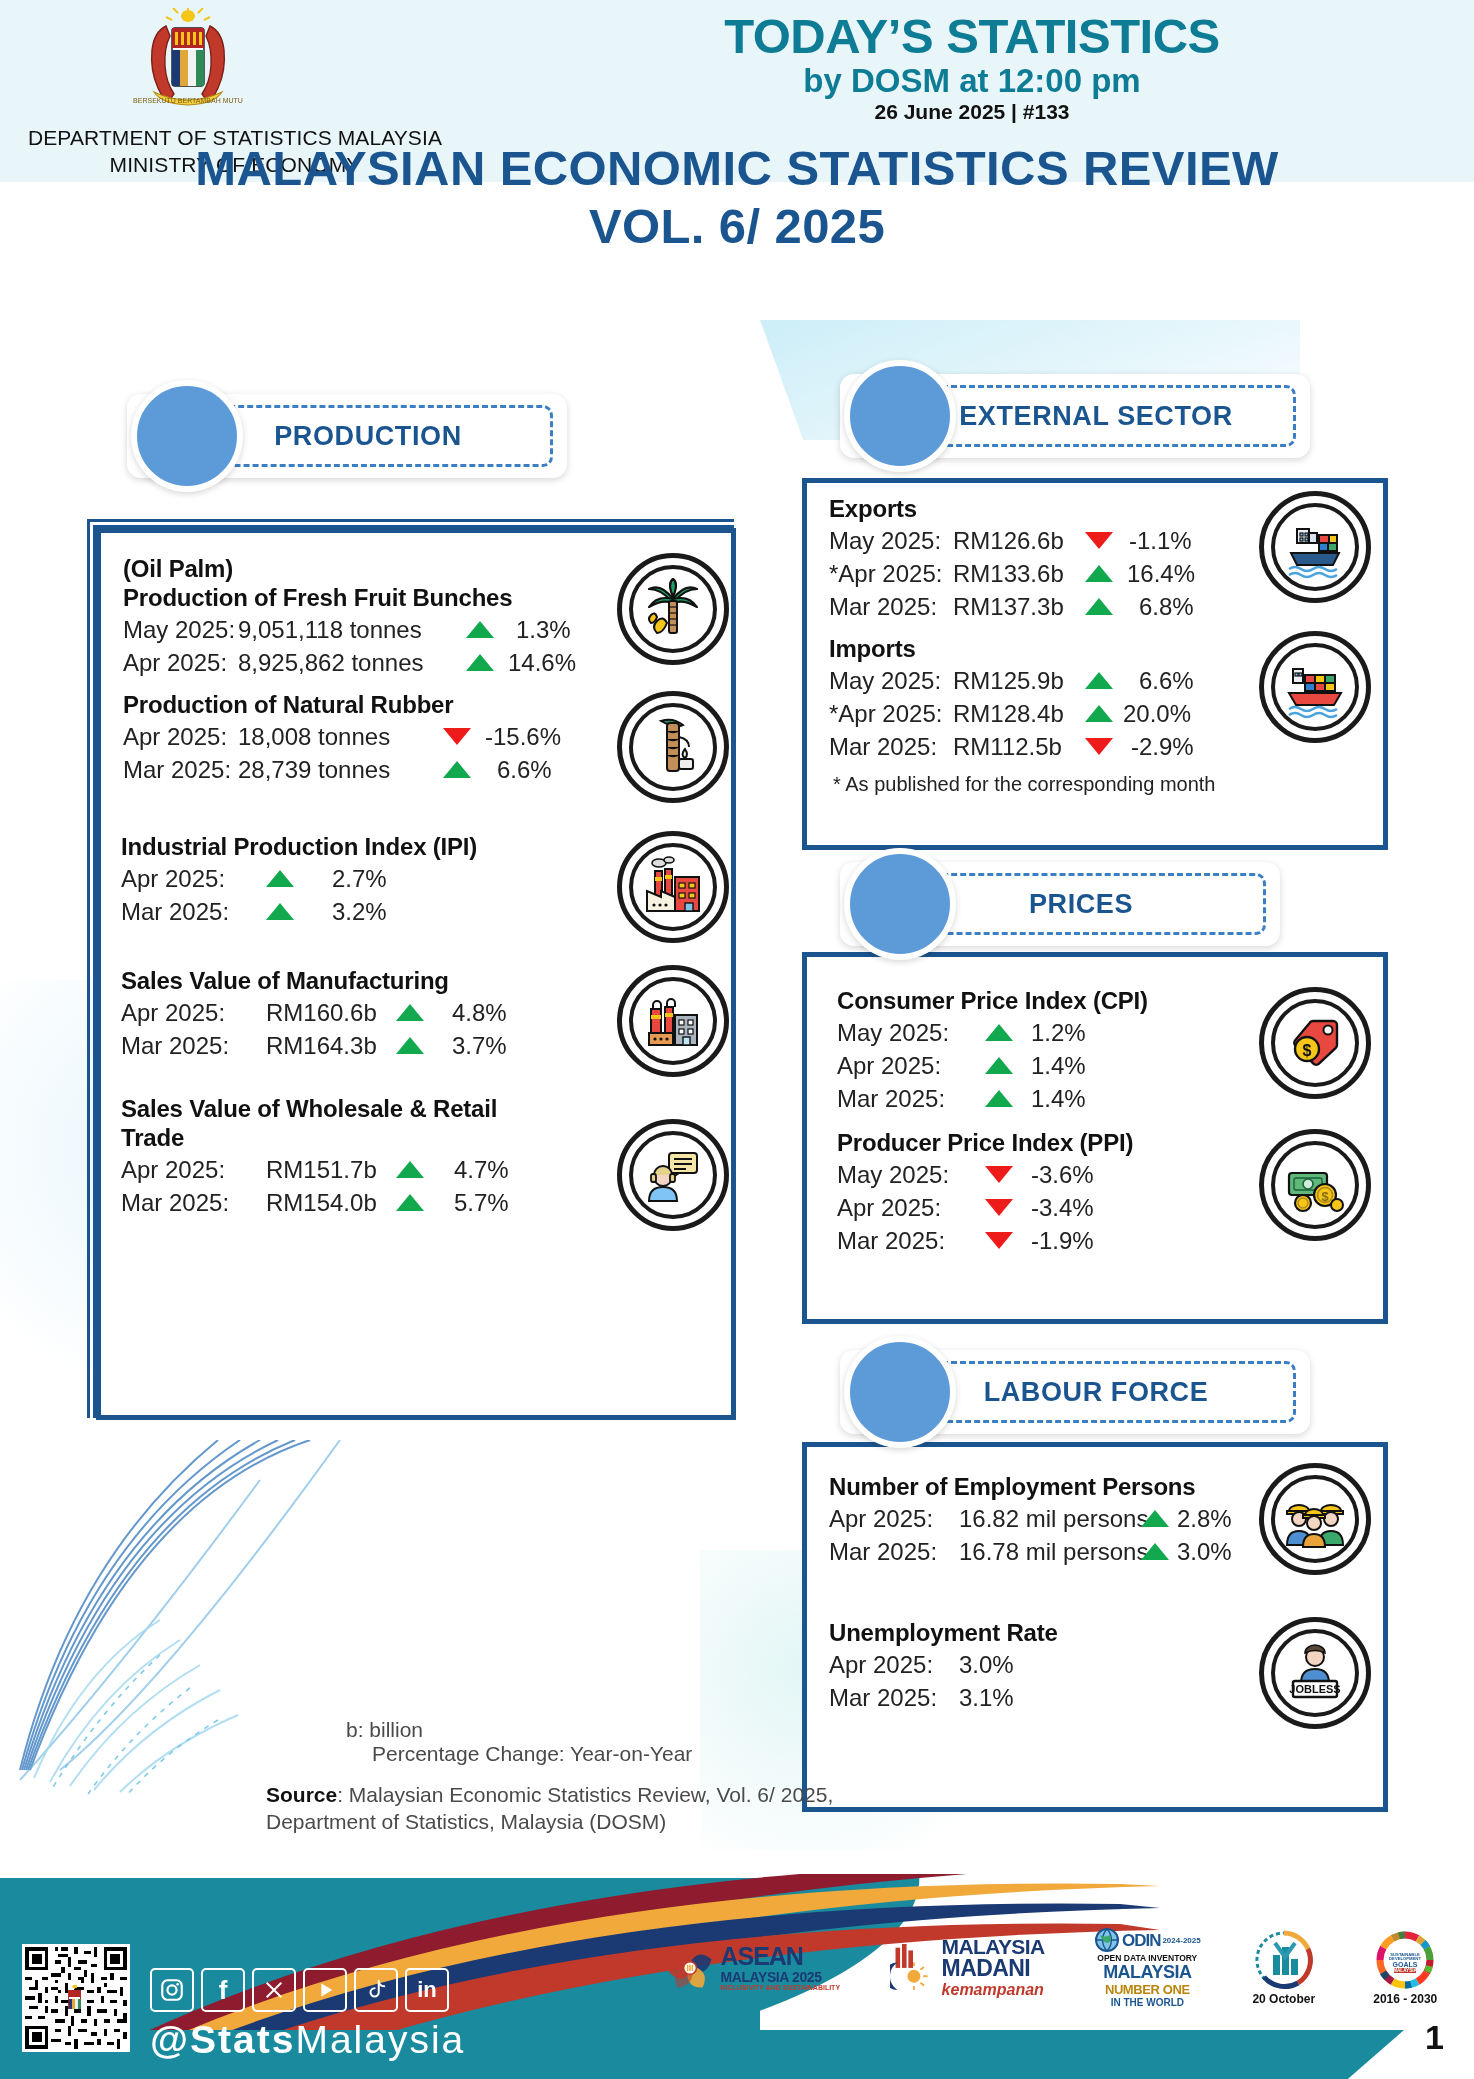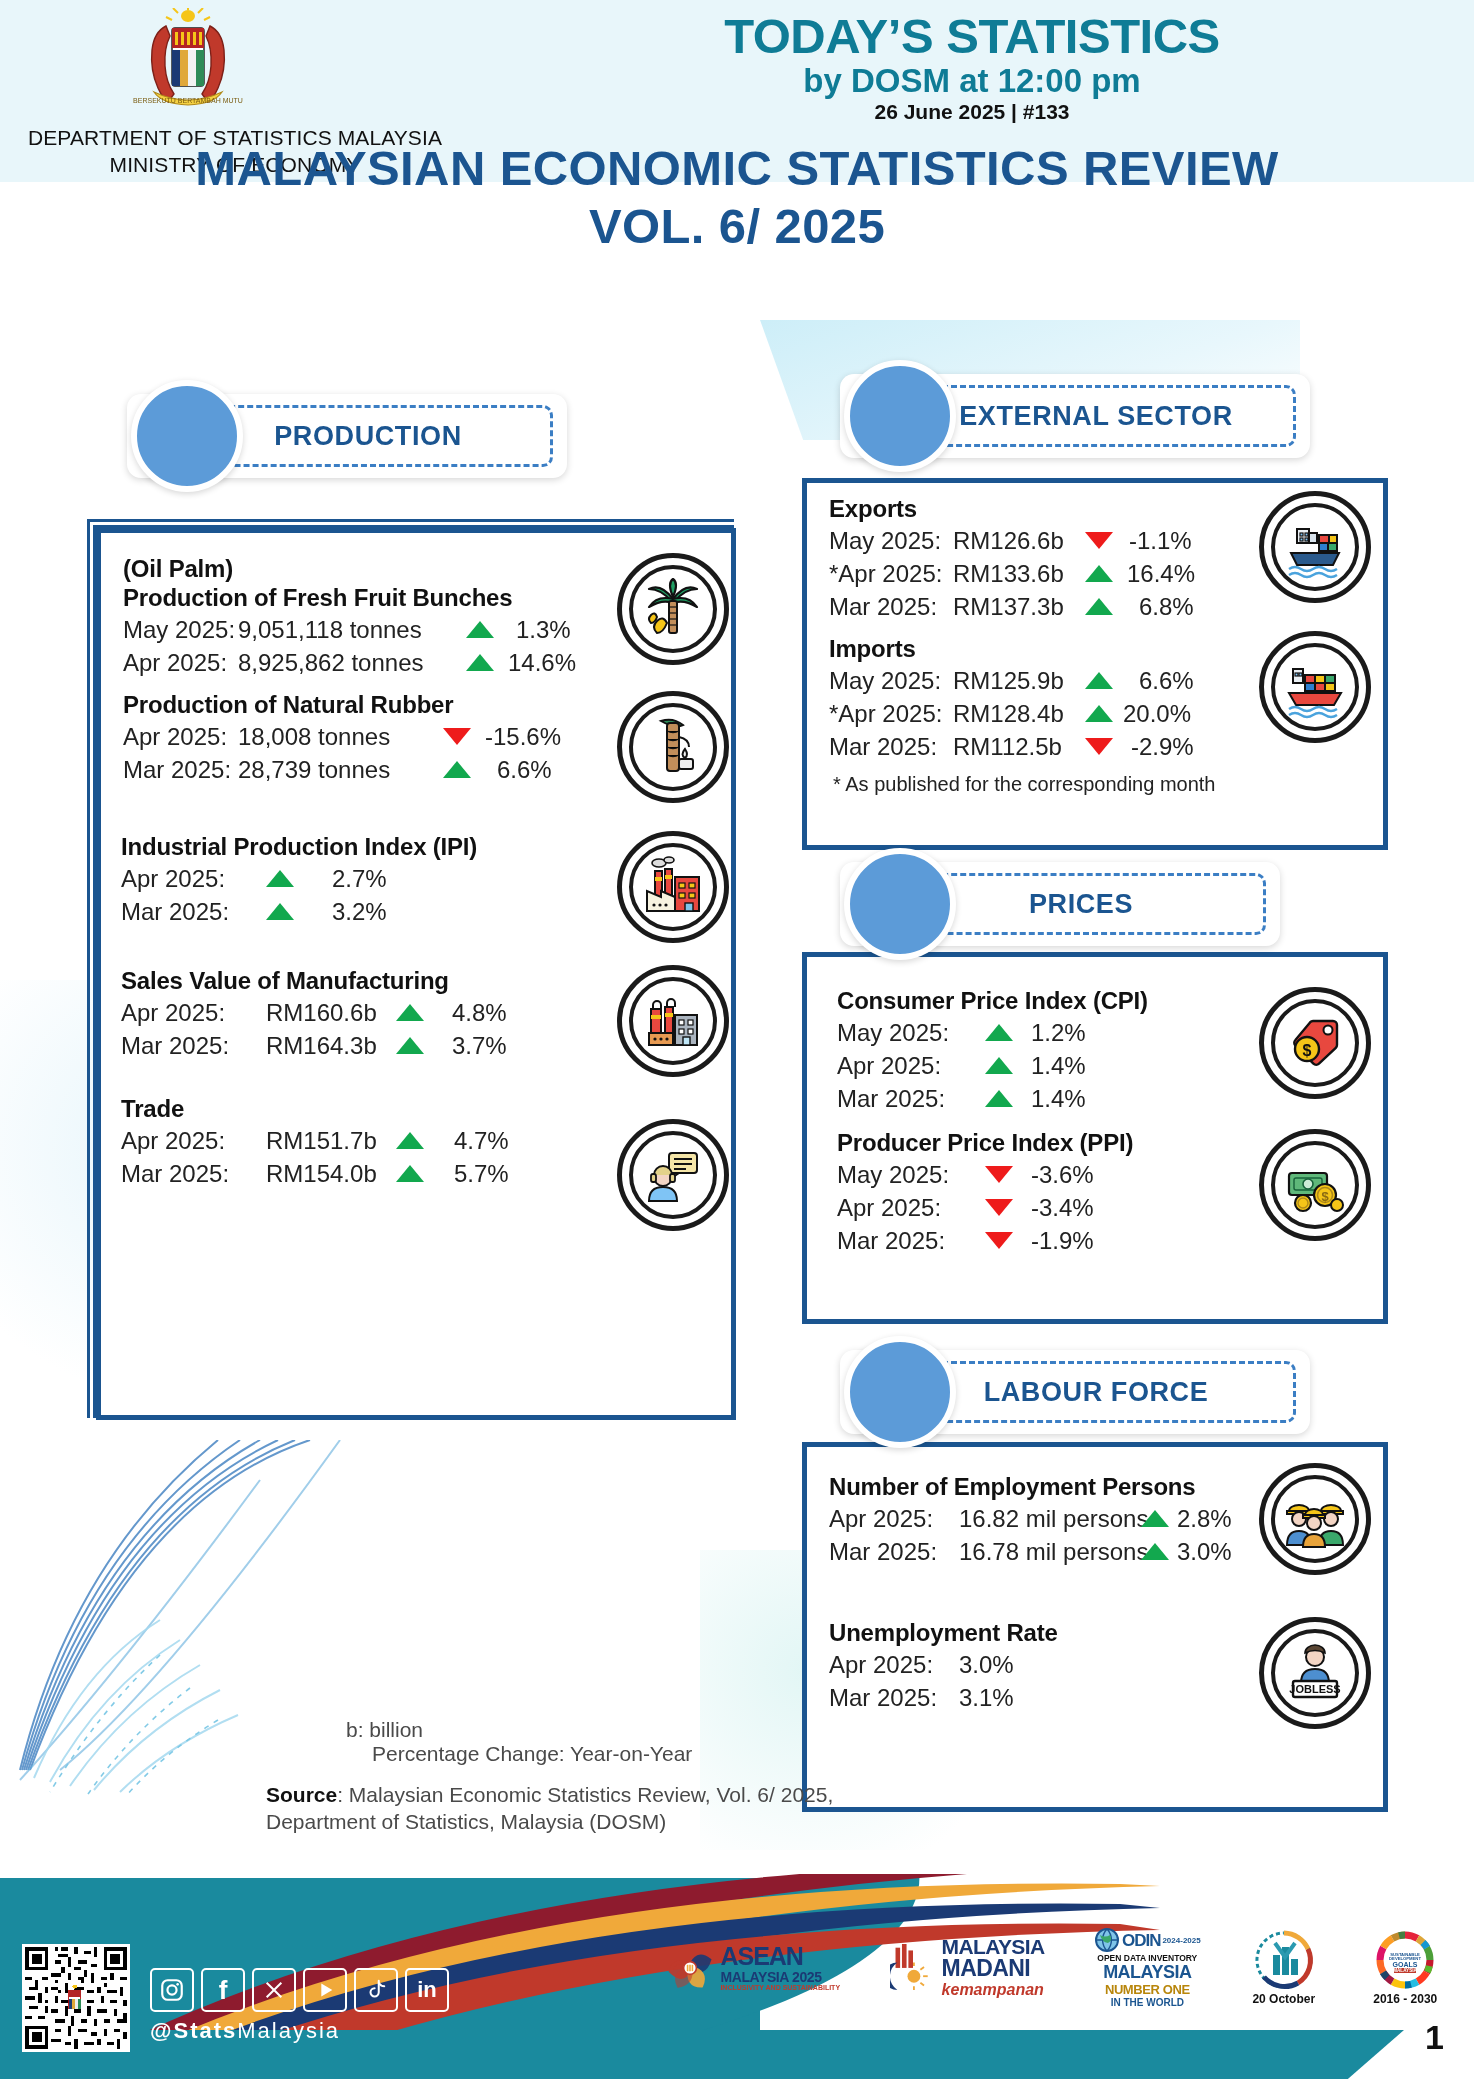--- a/index.html
+++ b/index.html
@@ -197,21 +197,21 @@
     position: absolute; left: 150px; top: 1968px; z-index: 12;
     display: flex; gap: 7px;
   }
   .social .sbox {
     width: 44px; height: 44px; border: 2px solid #ffffff; border-radius: 5px;
     display: flex; align-items: center; justify-content: center;
     color: #fff; font-size: 26px; font-weight: 700; line-height: 1;
   }
   .handle {
     position: absolute; left: 150px; top: 2018px; z-index: 12;
-    color: #ffffff; font-size: 22px; letter-spacing: 2px; text-align: right;
+    color: #ffffff; font-size: 39px; letter-spacing: 2px; text-align: right;
   }
   .handle b { font-weight: 700; }
   .handle span { font-weight: 400; }
 
   .logos {
     position: absolute; left: 660px; top: 1905px; width: 790px; height: 125px;
     z-index: 12; display: flex; align-items: center; gap: 32px;
   }
   .logo-cell { display: flex; flex-direction: column; align-items: center; justify-content: center; }
   .logo-txt { font-weight: 700; color: #1b3a74; line-height: 1.02; }
@@ -454,20 +454,21 @@
         <rect x="38" y="31" width="5" height="5"></rect>
           <rect x="47" y="31" width="5" height="5"></rect>
         <rect x="38" y="40" width="5" height="5"></rect>
           <rect x="47" y="40" width="5" height="5"></rect>
       </g>
       <rect x="42" y="48" width="7" height="8" fill="#bfe6f7" stroke="#111" stroke-width="1.4"></rect>
     </svg>
   </div>
 
   <div class="stat-block" style="left:20px; top:562px; width:480px;">
+    <div class="stat-title">Sales Value of Wholesale &amp; Retail</div>
     <div class="stat-title">Trade</div>
     <div class="stat-row">
       <span class="lbl" style="width:145px">Apr  2025:</span>
       <span class="val" style="width:130px">RM151.7b</span>
       <span class="arrow up"></span>
       <span class="pct" style="margin-left:30px">4.7%</span>
     </div>
     <div class="stat-row">
       <span class="lbl" style="width:145px">Mar 2025:</span>
       <span class="val" style="width:130px">RM154.0b</span>

